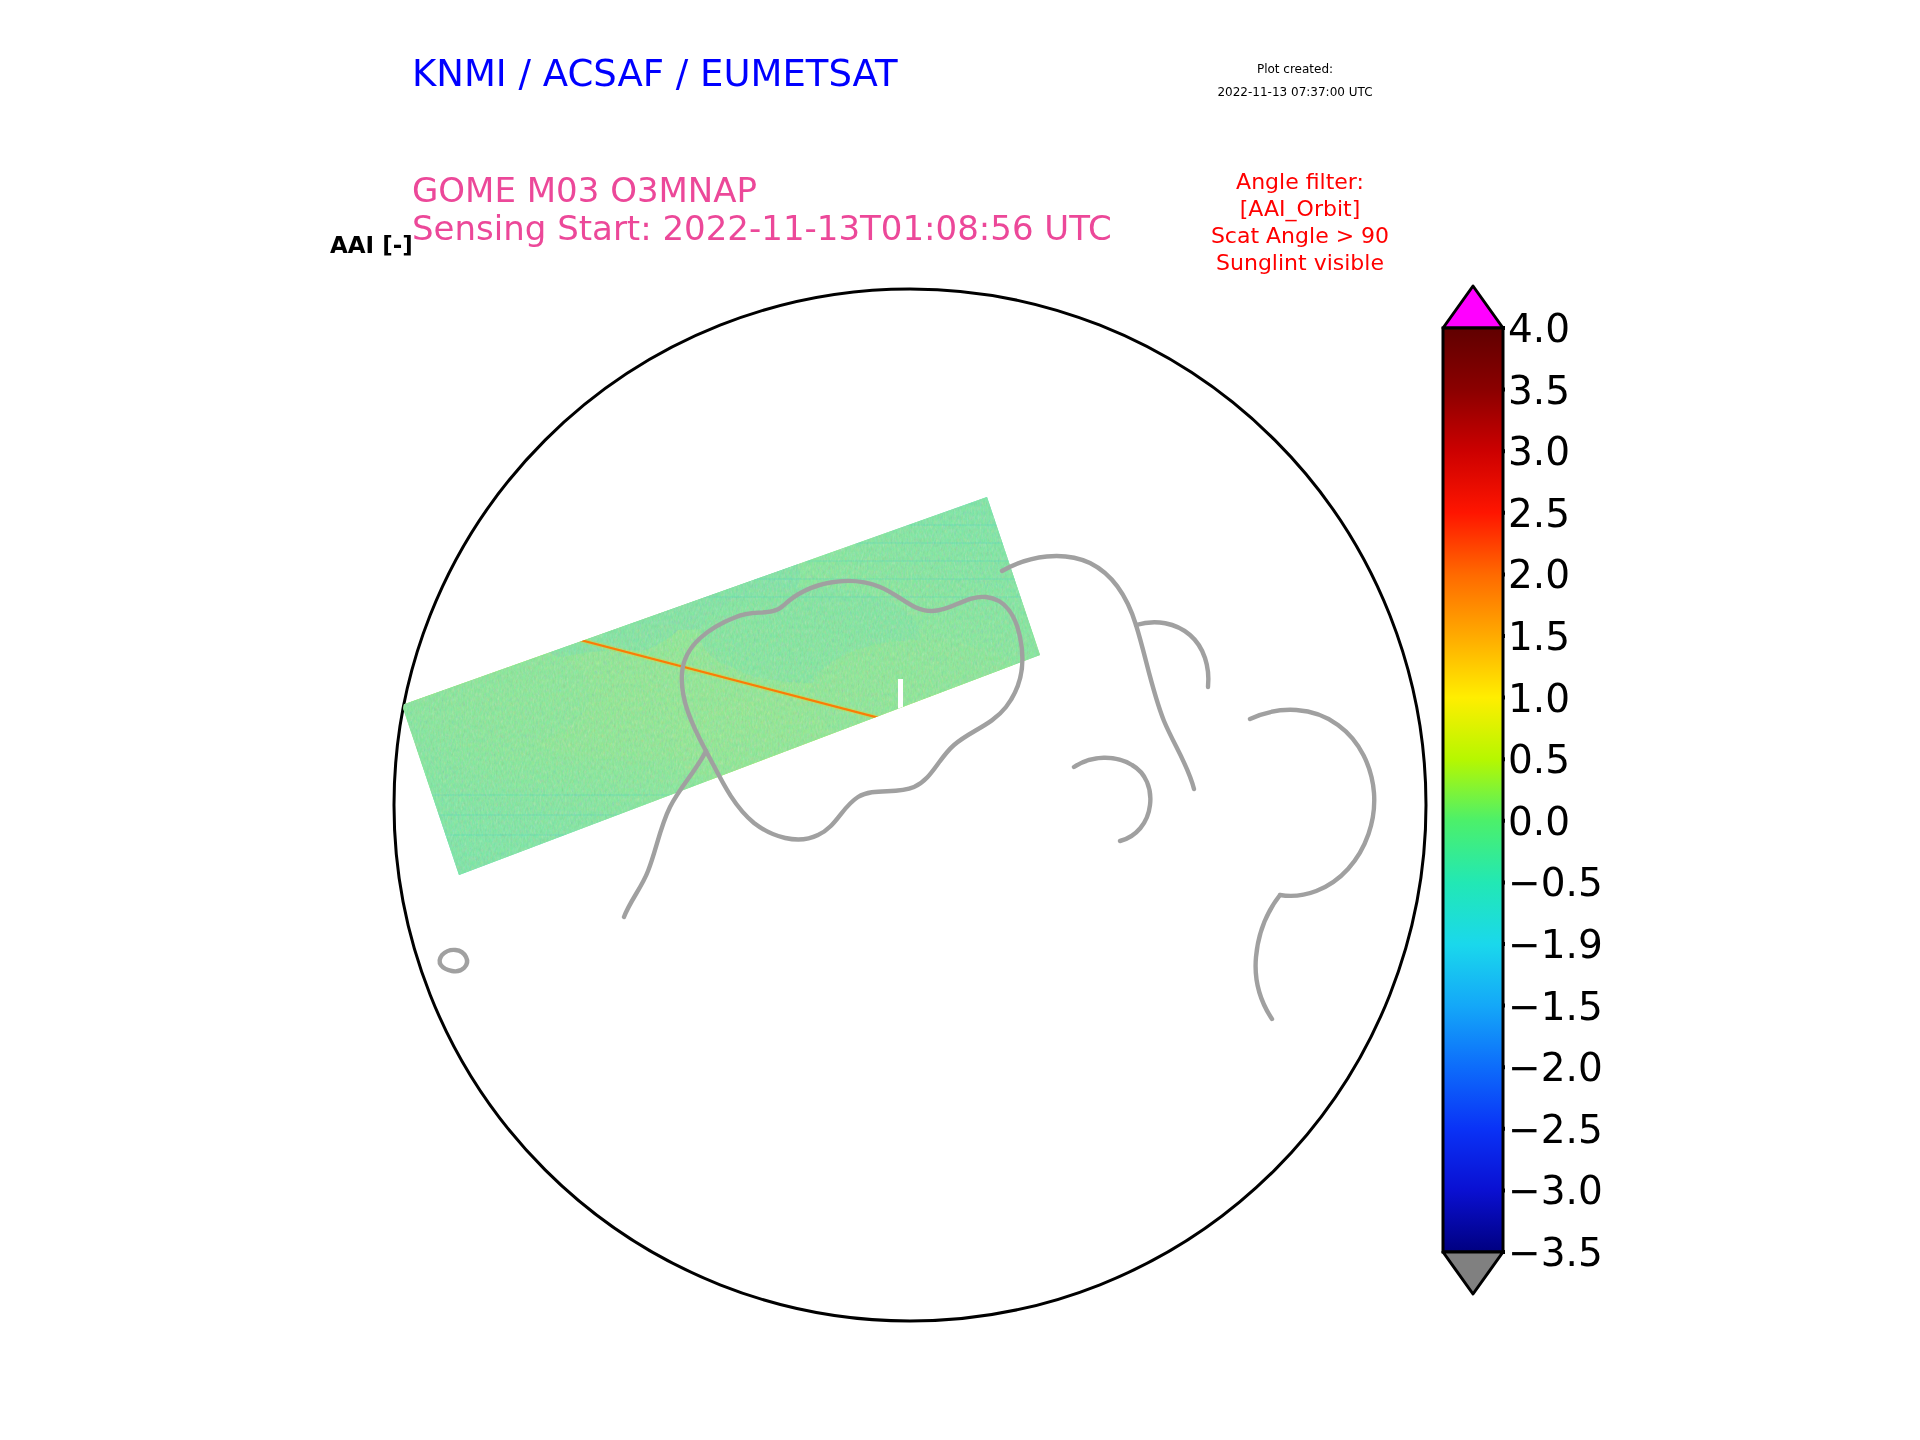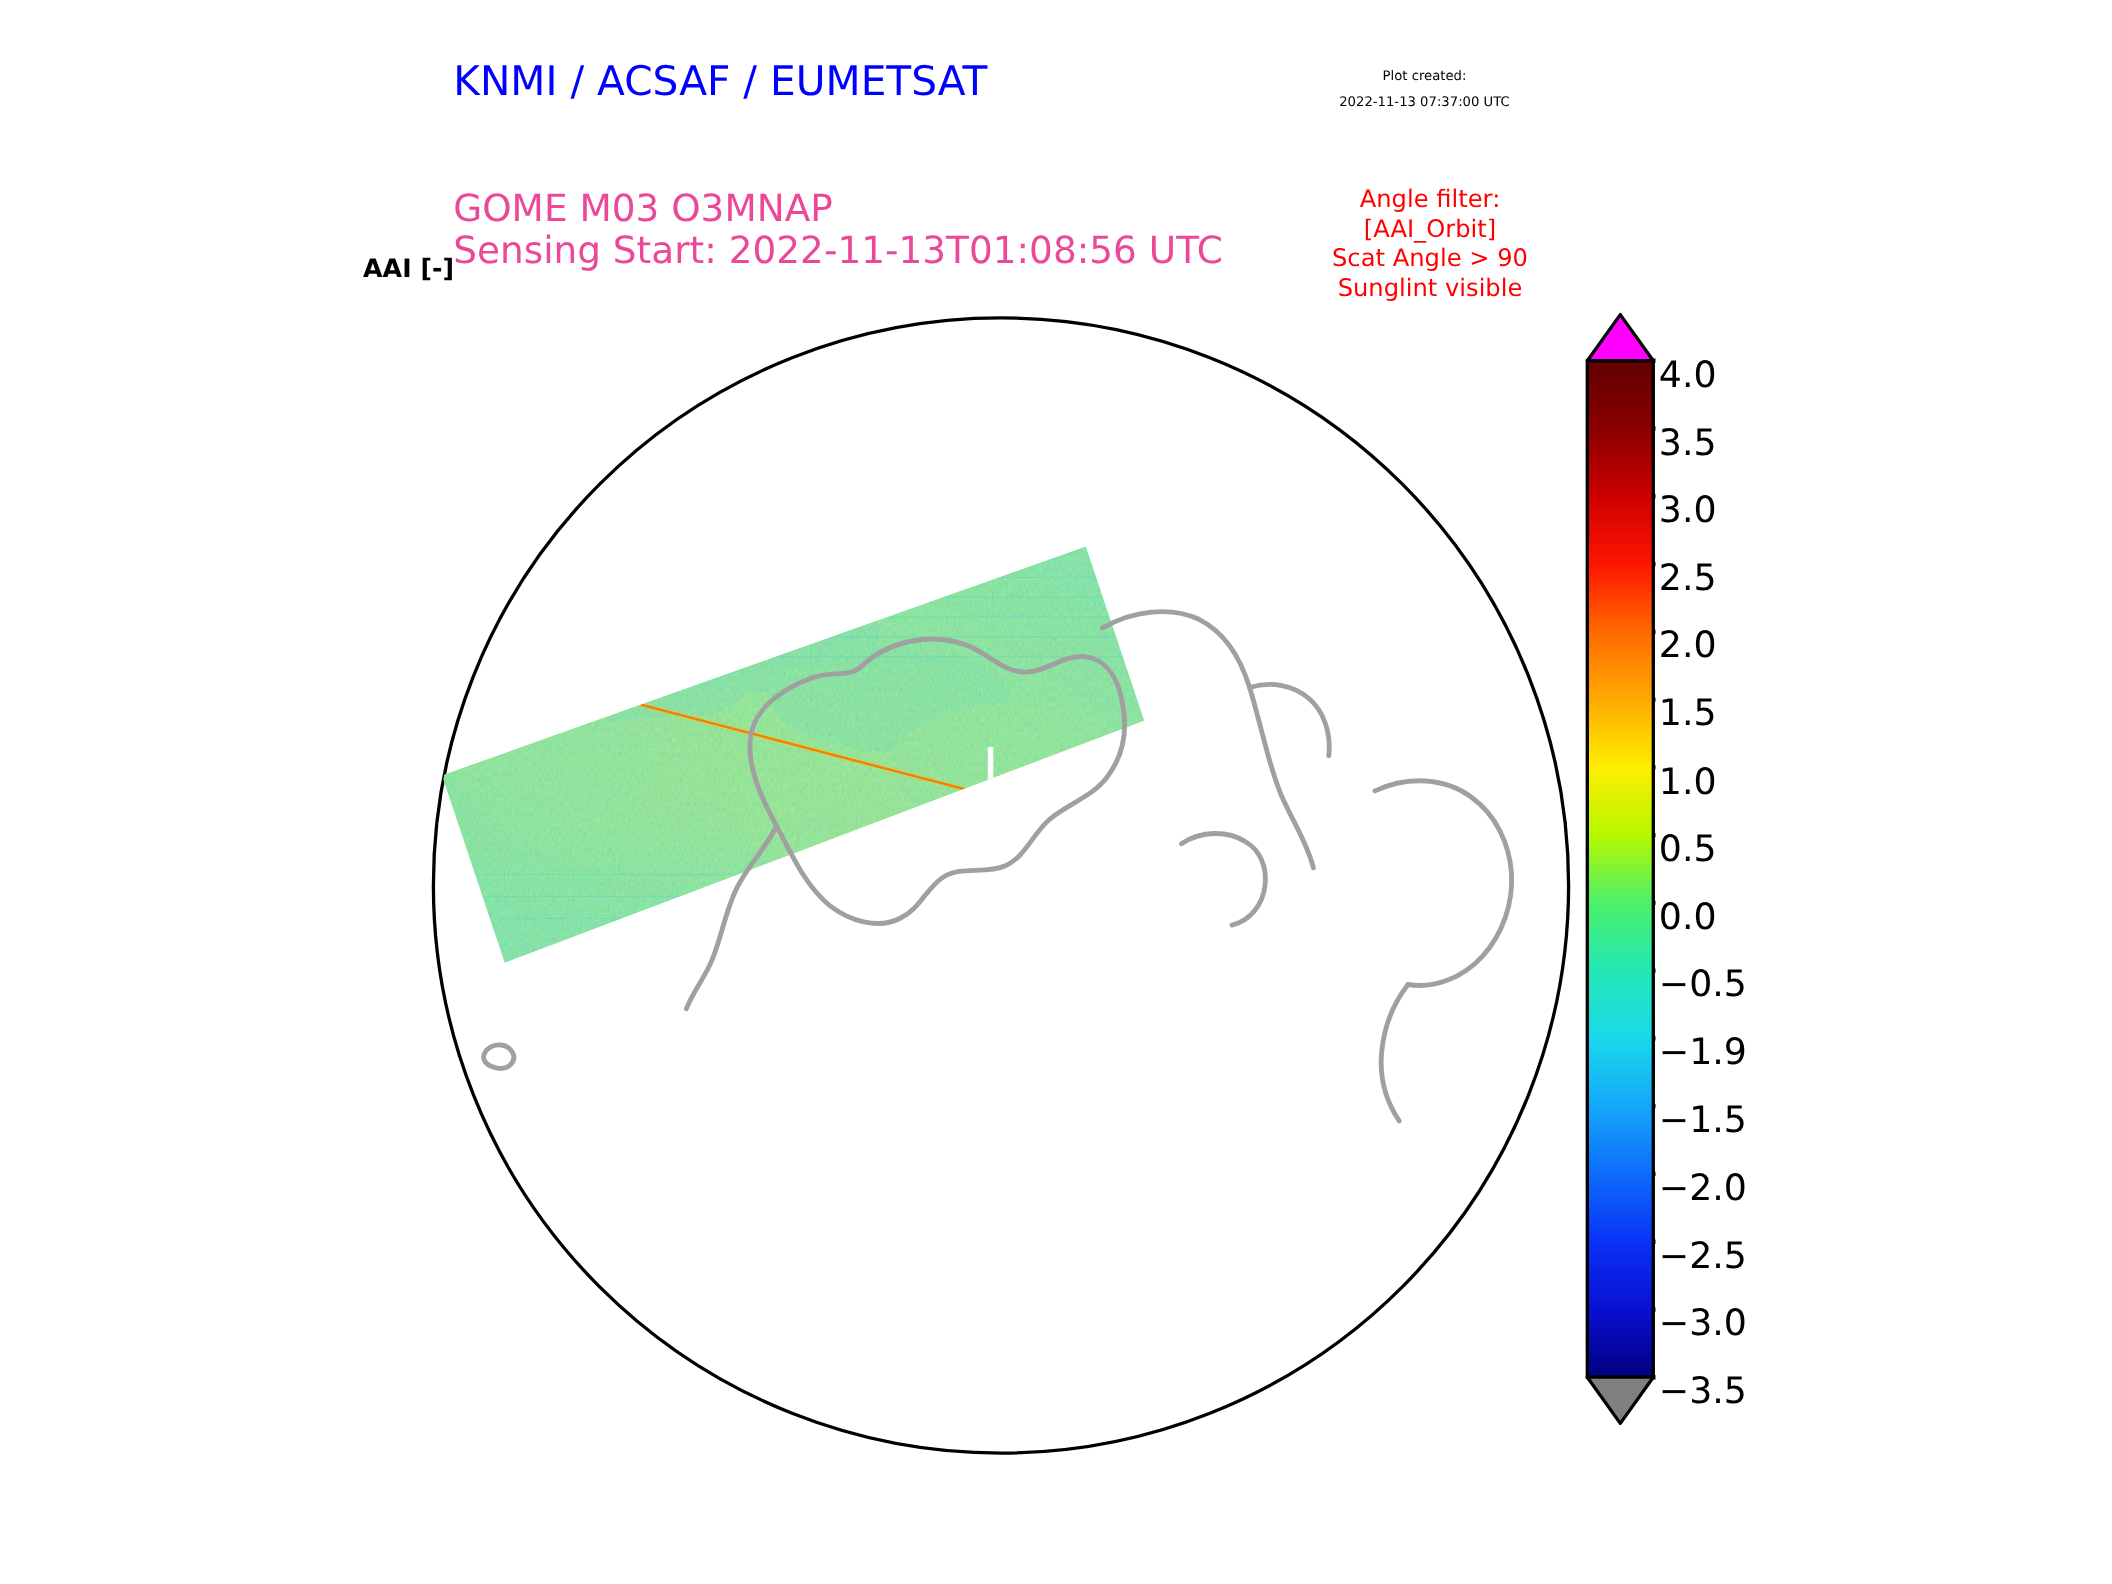--- a/index.html
+++ b/index.html
@@ -101,26 +101,25 @@
   #cb-ticklabels {
     position: absolute;
     left: 1508px;
     top: 280px;
     width: 160px;
     height: 1020px;
   }
   .cb-label {
     position: absolute;
     left: 0;
-    font-size: 33px;
+    font-size: 39px;
     line-height: 33px;
     color: #000000;
     white-space: nowrap;
     transform: translateY(-50%);
-    margin-top: 12px;
   }
 </style>
 </head>
 <body>
 
 <div id="page">
 
   <div class="hdr-brand">KNMI / ACSAF / EUMETSAT</div>
 
   <div class="hdr-created">

